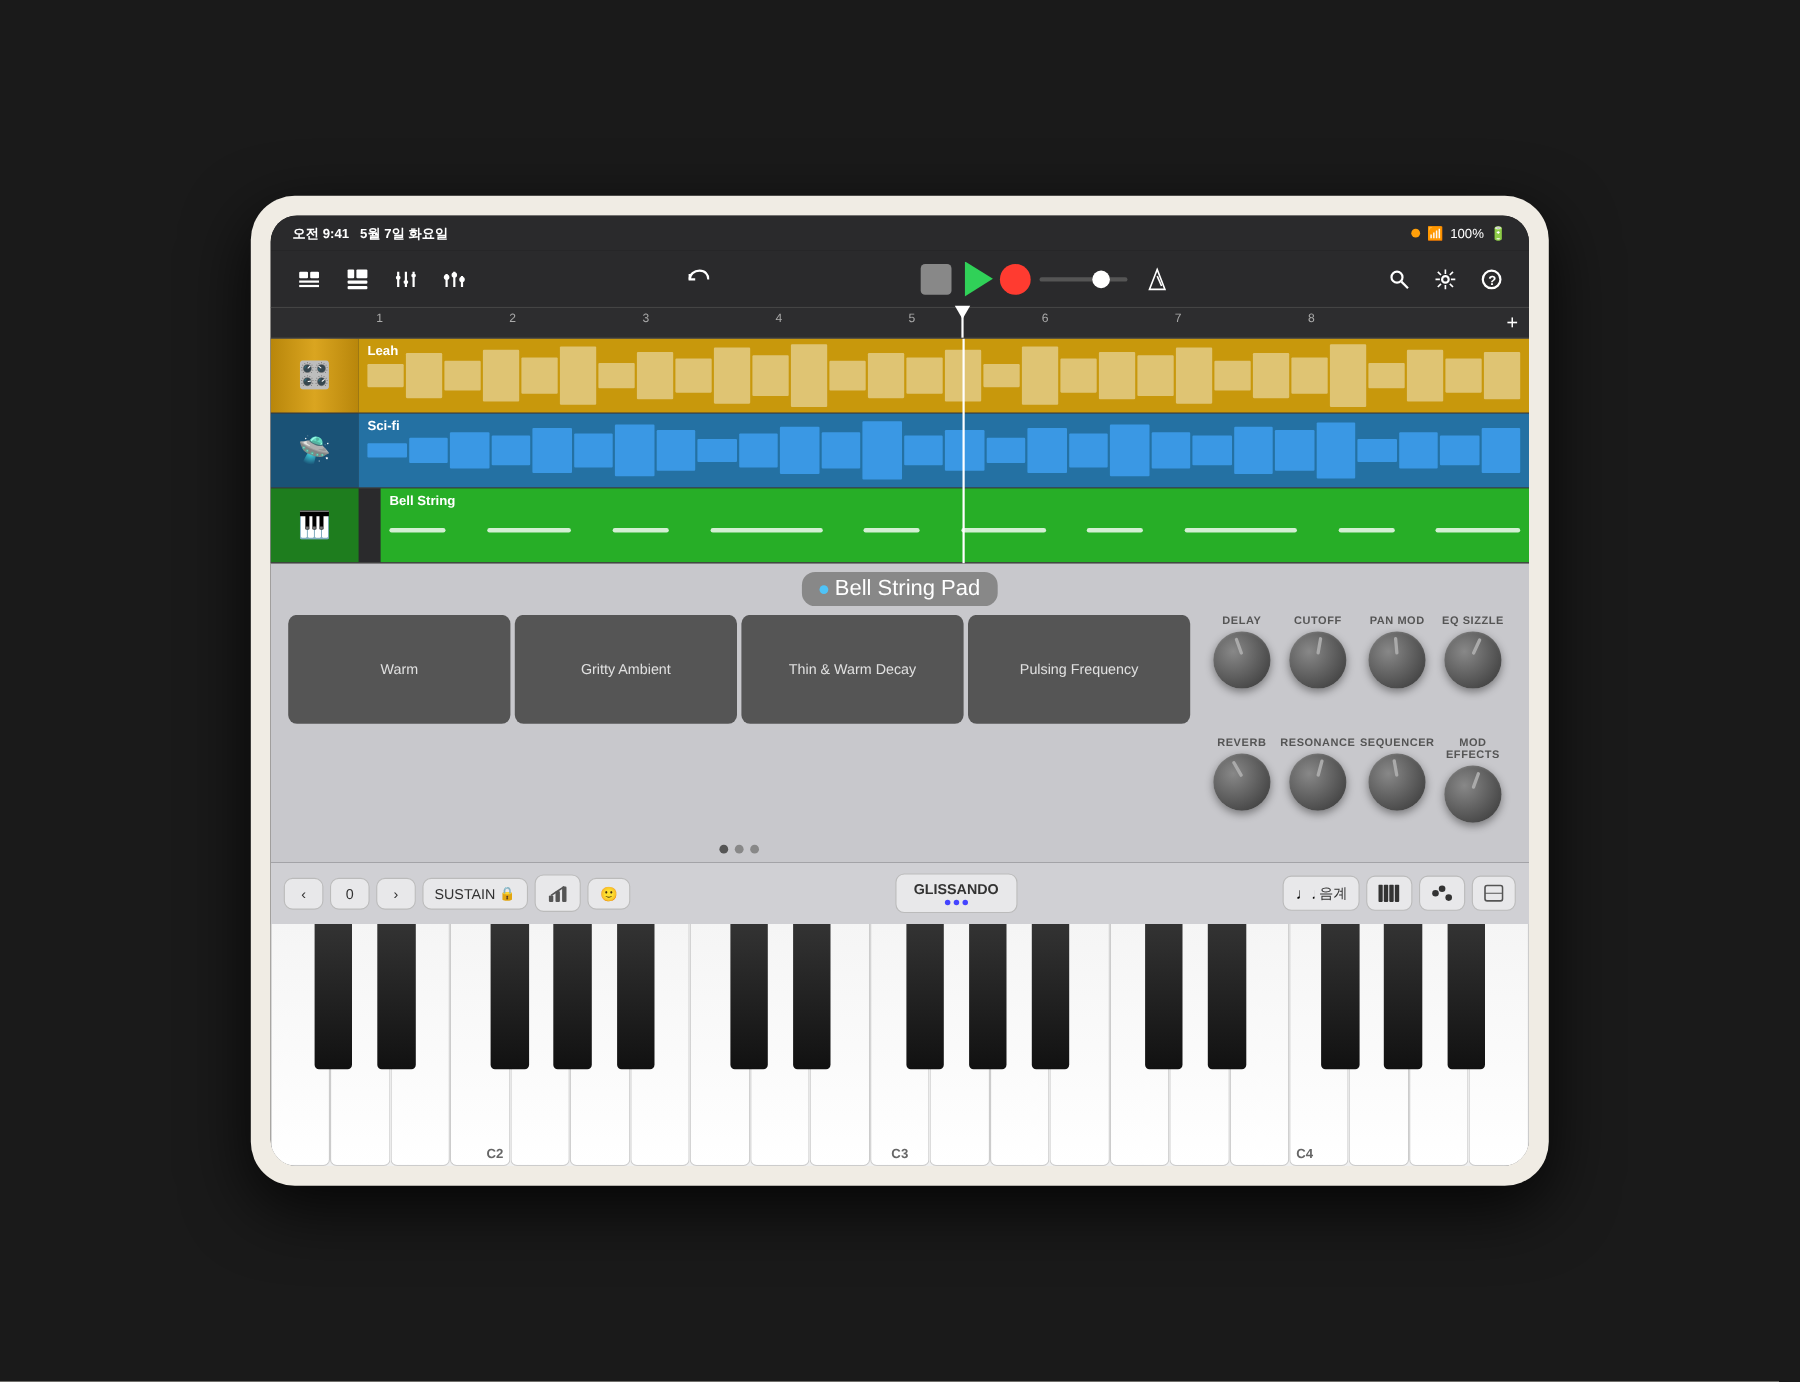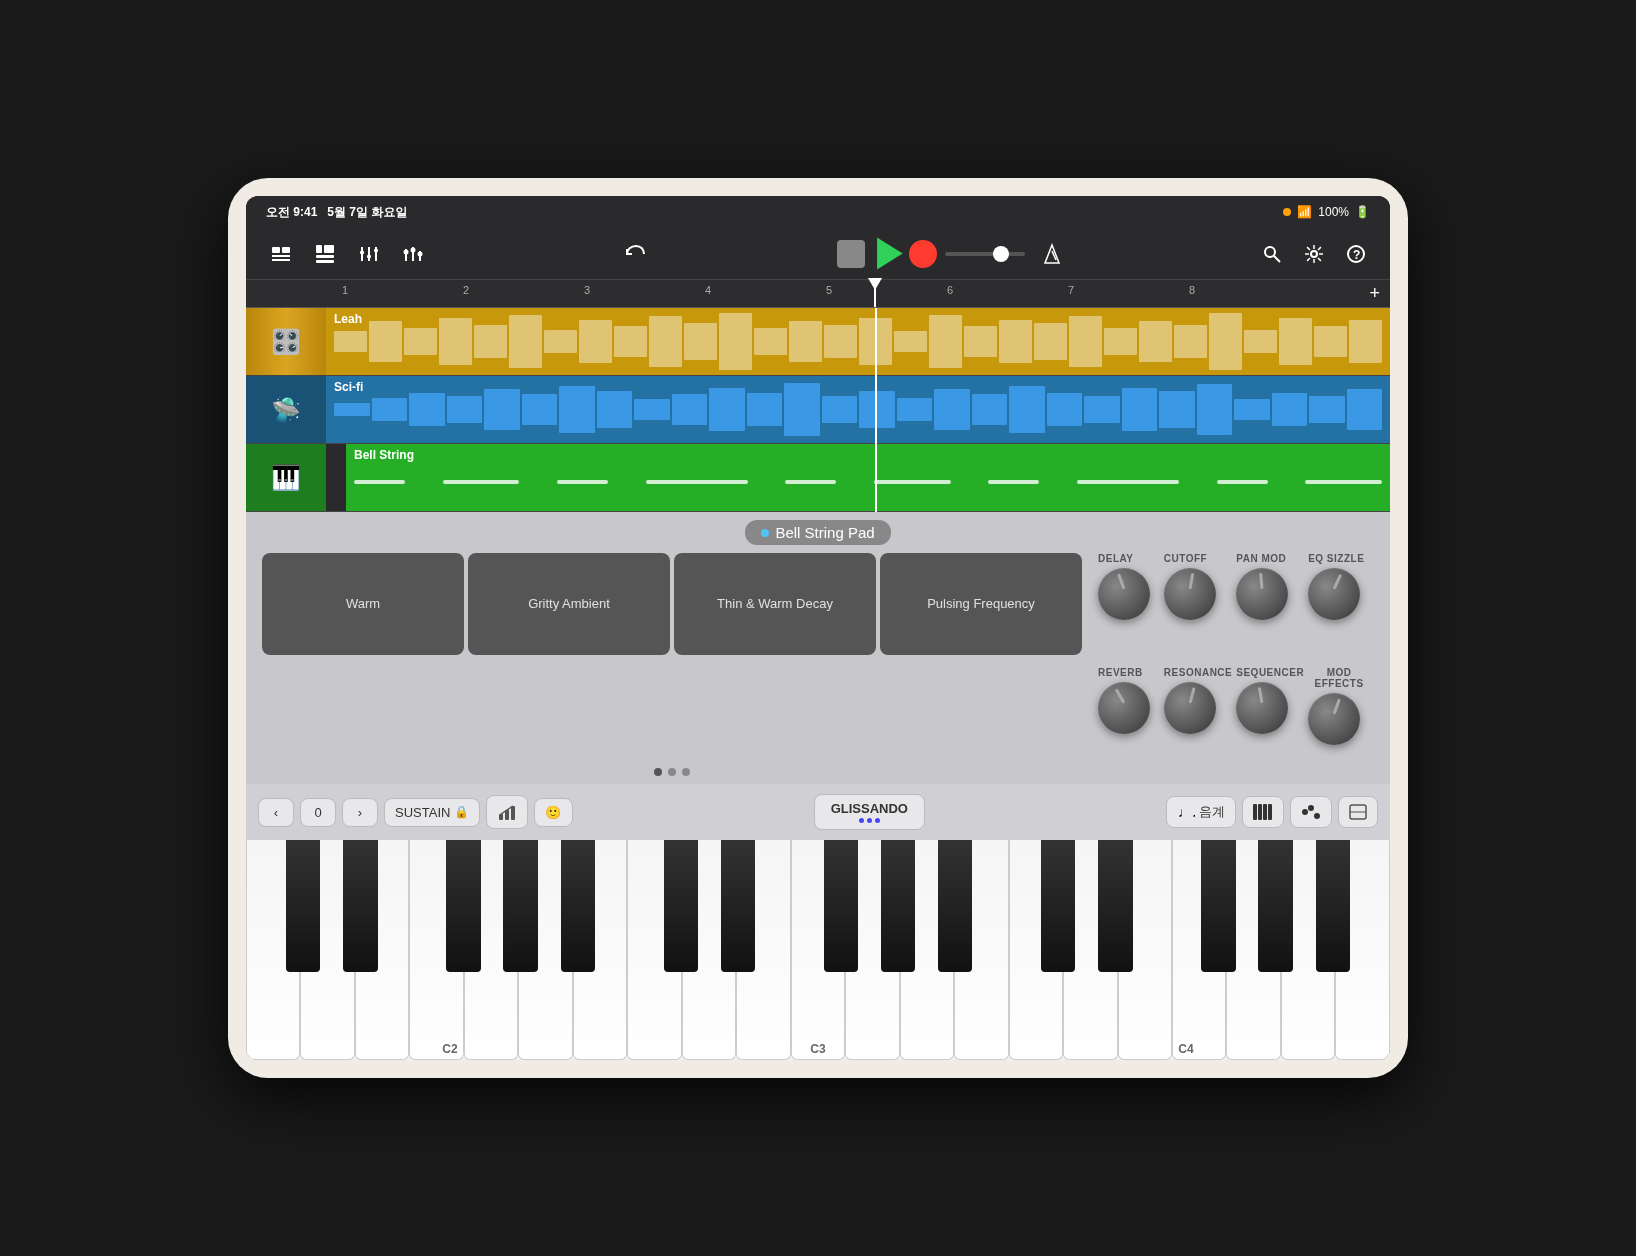--- a/index.html
+++ b/index.html
@@ -18,21 +18,21 @@
       border-radius: 40px;
       padding: 18px;
       box-shadow: 0 20px 60px rgba(0,0,0,0.8);
       position: relative;
       overflow: hidden;
     }
     .ipad-screen {
       width: 100%;
       height: 100%;
       background: #1c1c1e;
-      border-radius: 12px;
+      border-radius: 24px;
       overflow: hidden;
       display: flex;
       flex-direction: column;
     }
     
     .status-bar {
       background: #2a2a2c;
       display: flex;
       justify-content: space-between;
       align-items: center;
@@ -255,21 +255,21 @@
       display: flex;
       justify-content: center;
       align-items: center;
       padding: 8px;
       flex-shrink: 0;
     }
     .instrument-name-badge {
       background: #888;
       border-radius: 12px;
       padding: 4px 16px;
-      font-size: 15px;
+      font-size: 20px;
       color: #fff;
       font-weight: 500;
       display: flex;
       align-items: center;
       gap: 6px;
     }
     .instrument-dot {
       width: 8px; height: 8px;
       background: #4fc3f7;
       border-radius: 50%;
@@ -369,21 +369,21 @@
       flex-shrink: 0;
       display: grid;
       grid-template-columns: repeat(4, 1fr);
       grid-template-rows: repeat(2, 1fr);
       gap: 4px;
       padding: 0 4px;
     }
     .knob-group {
       display: flex;
       flex-direction: column;
-      align-items: flex-start;
+      align-items: center;
       gap: 4px;
     }
     .knob-label {
       font-size: 10px;
       color: #555;
       font-weight: 700;
       text-align: center;
       letter-spacing: 0.5px;
     }
     .knob {

